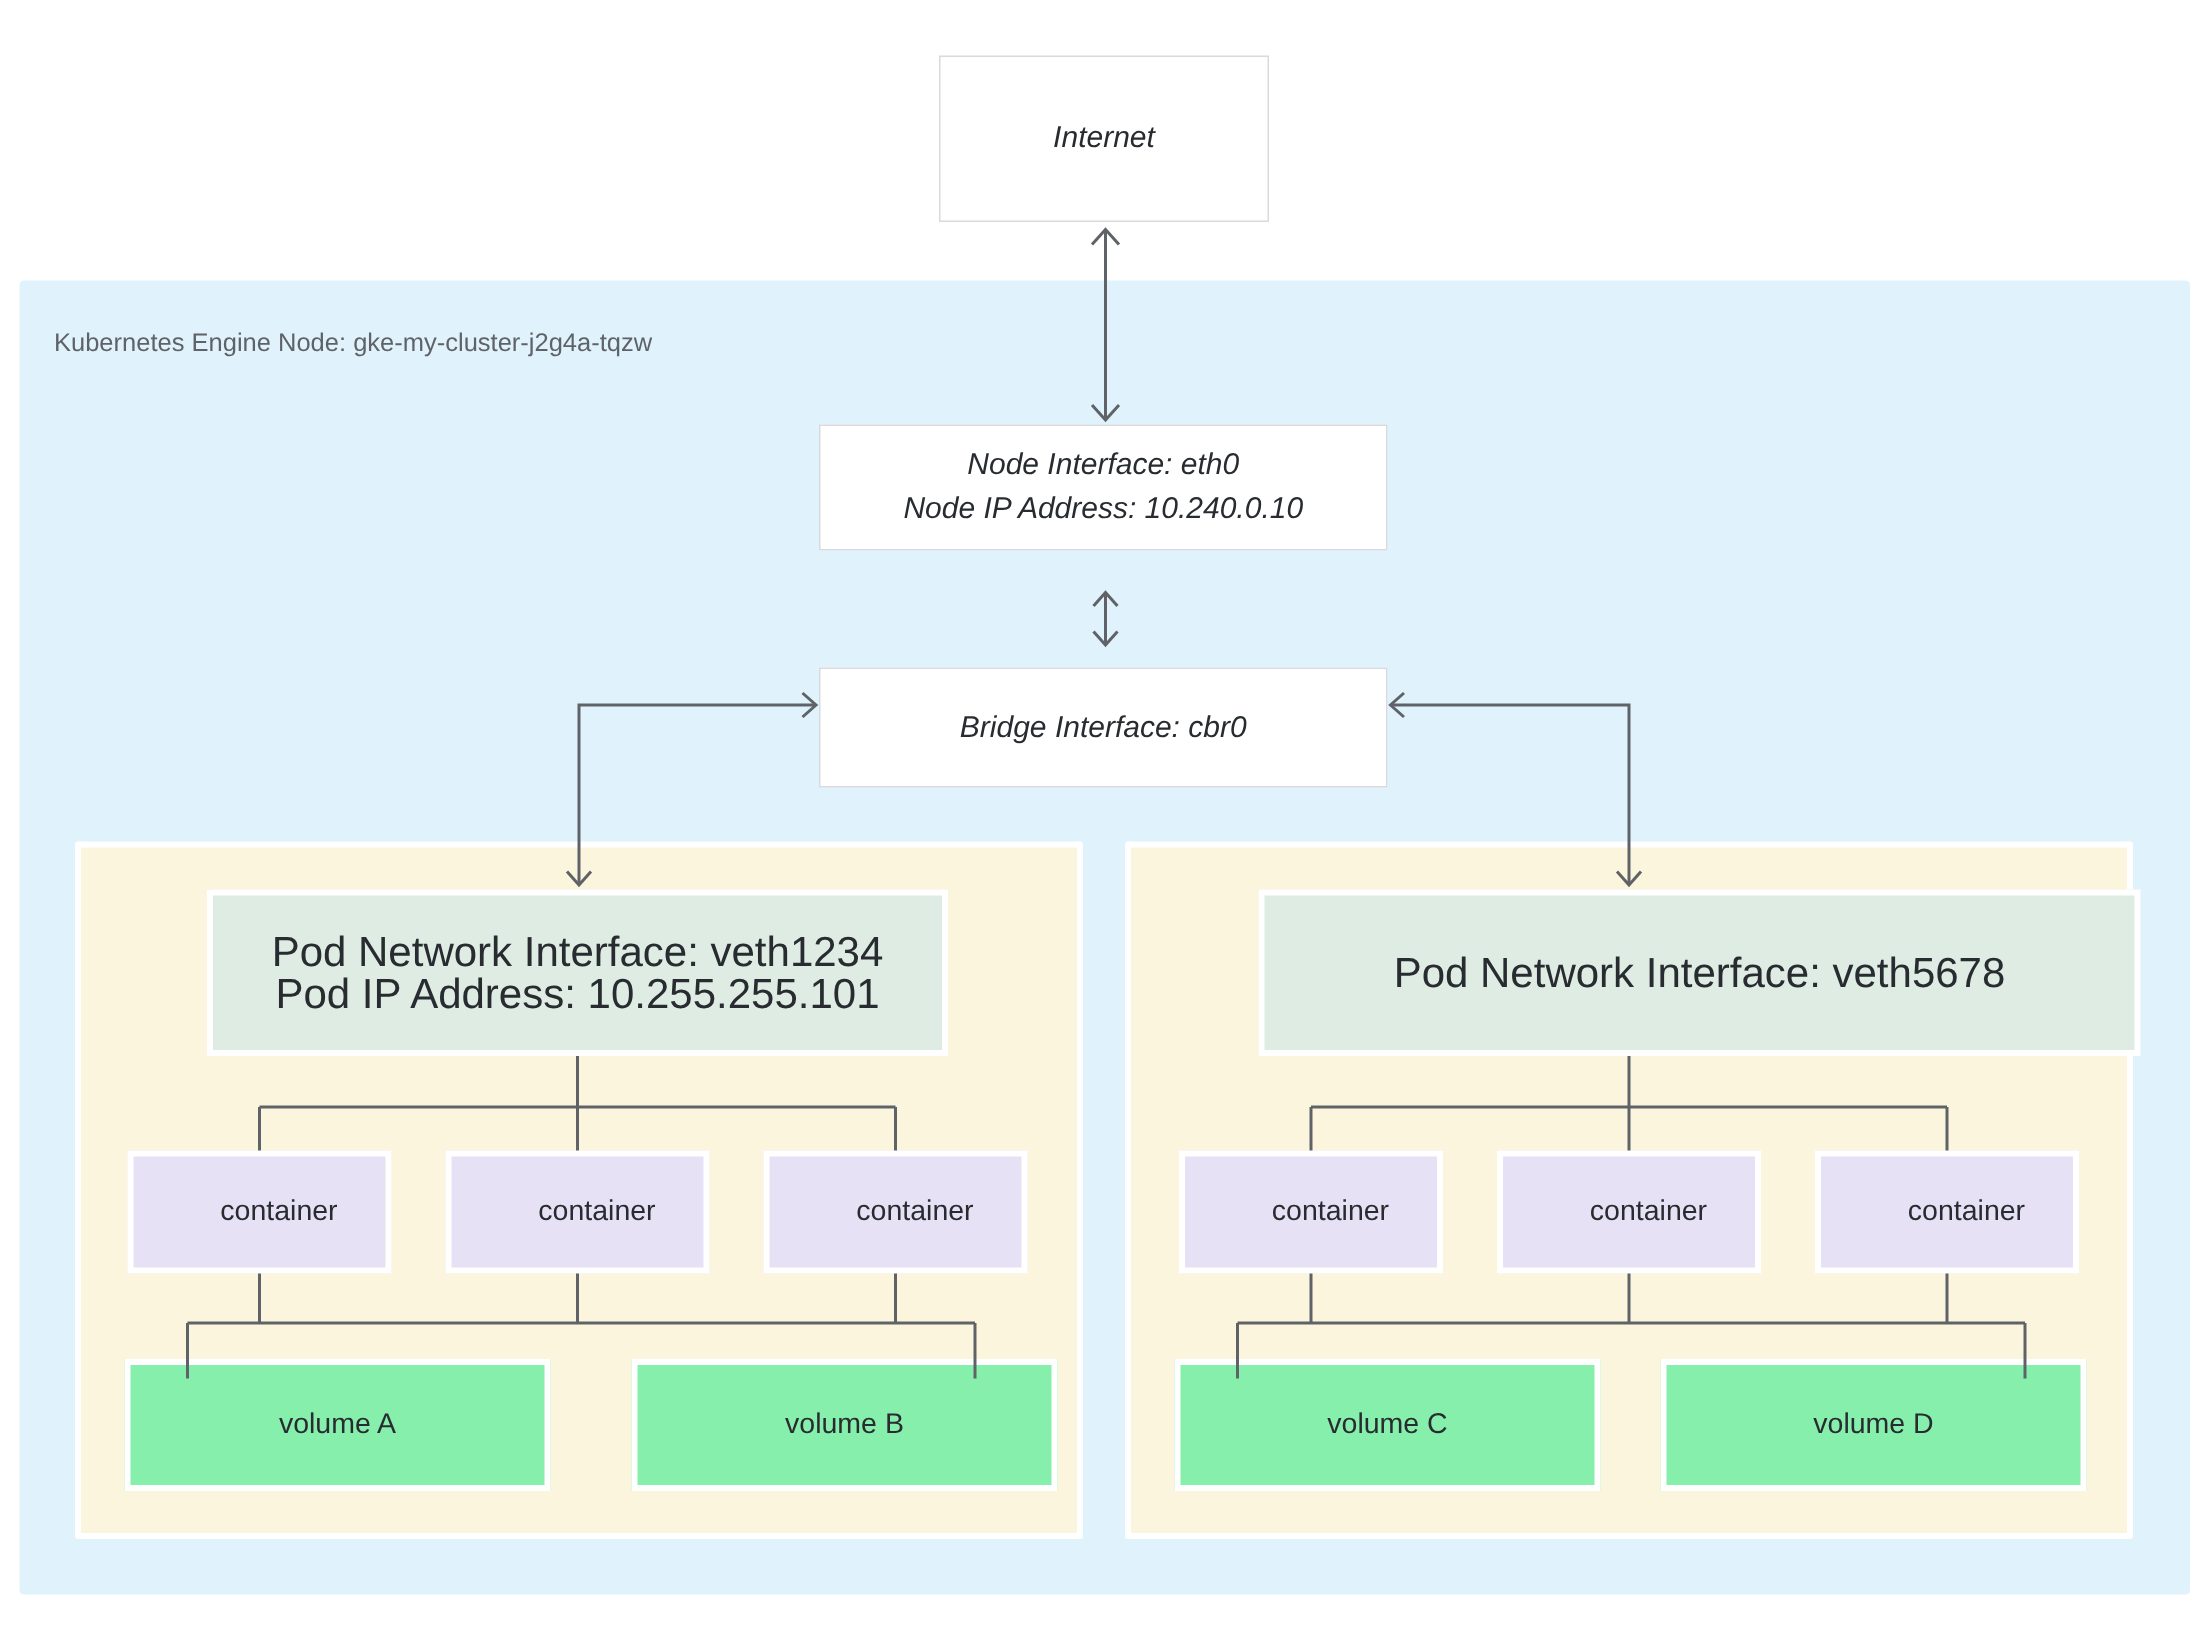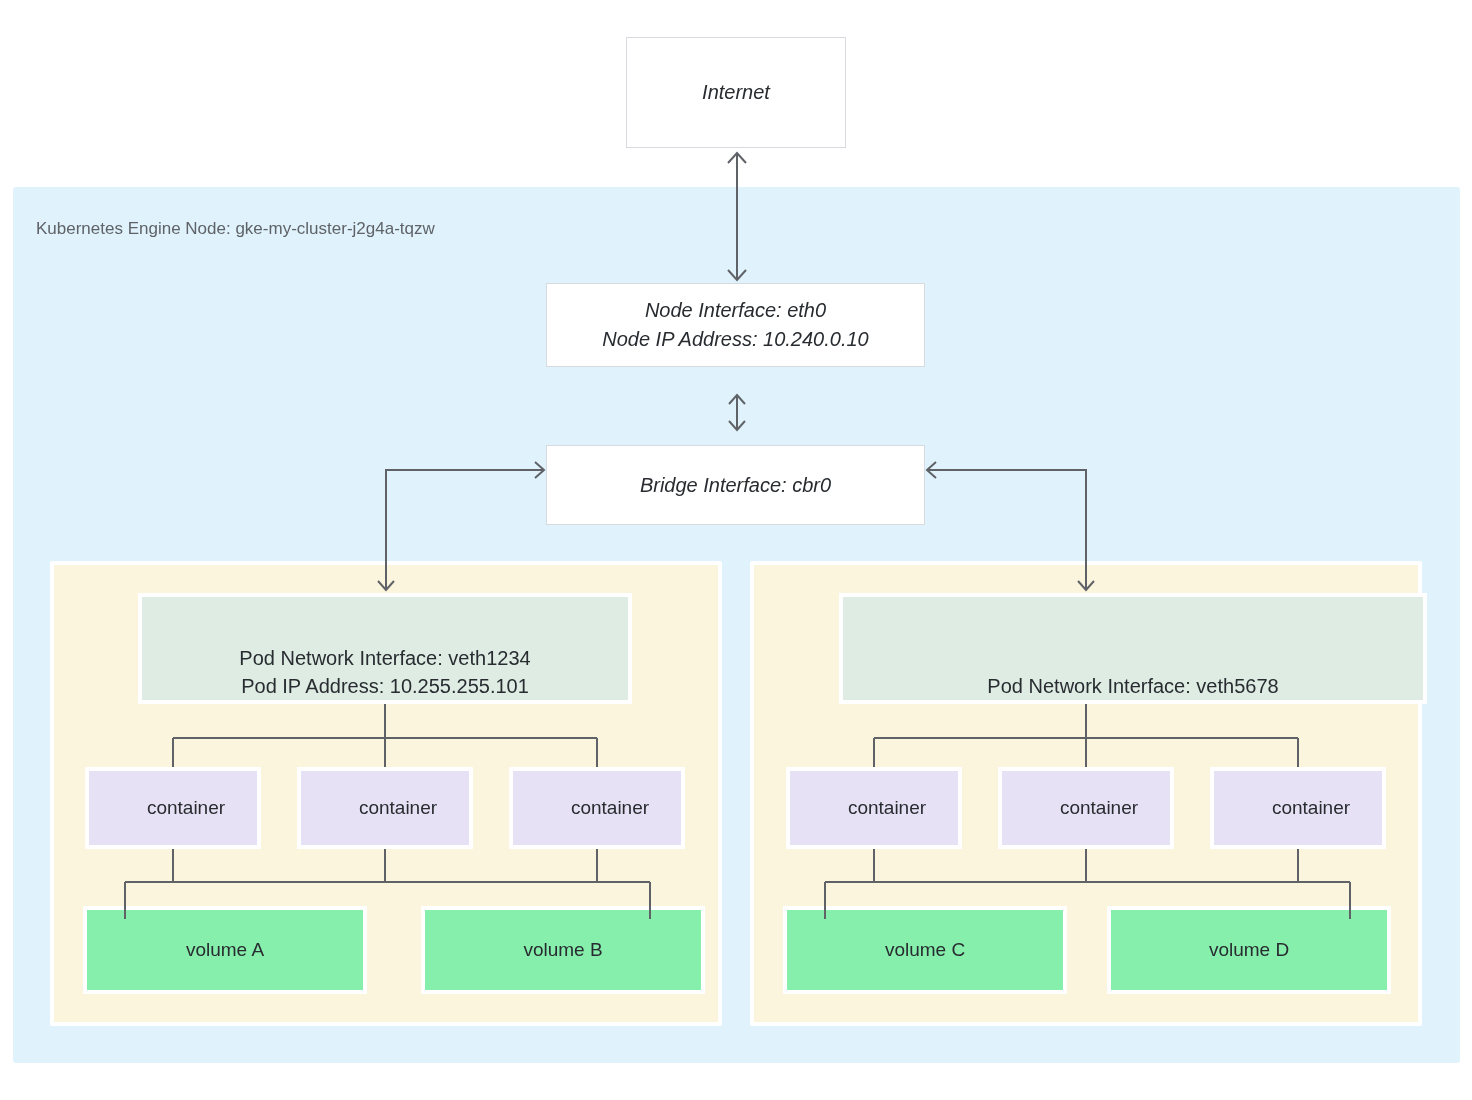--- a/index.html
+++ b/index.html
@@ -53,21 +53,21 @@
   
   .soft-box {
     border: 4px solid #ffffff;
     display: flex;
     flex-direction: column;
     align-items: center;
     justify-content: center;
     text-align: center;
     color: #282c30;
   }
-  .green-box  { background: #dfece4; font-size: 20px; line-height: 28px; justify-content: flex-end; }
+  .green-box  { background: #dfece4; font-size: 28px; line-height: 28px; }
   .purple-box { background: #e7e1f5; font-size: 19px; padding-left: 26px; }
   .gray-box   { background: #86efac; font-size: 19px; }
 
   svg.wires {
     position: absolute;
     left: 0; top: 0;
     width: 1472px;
     height: 1100px;
     pointer-events: none;
   }

